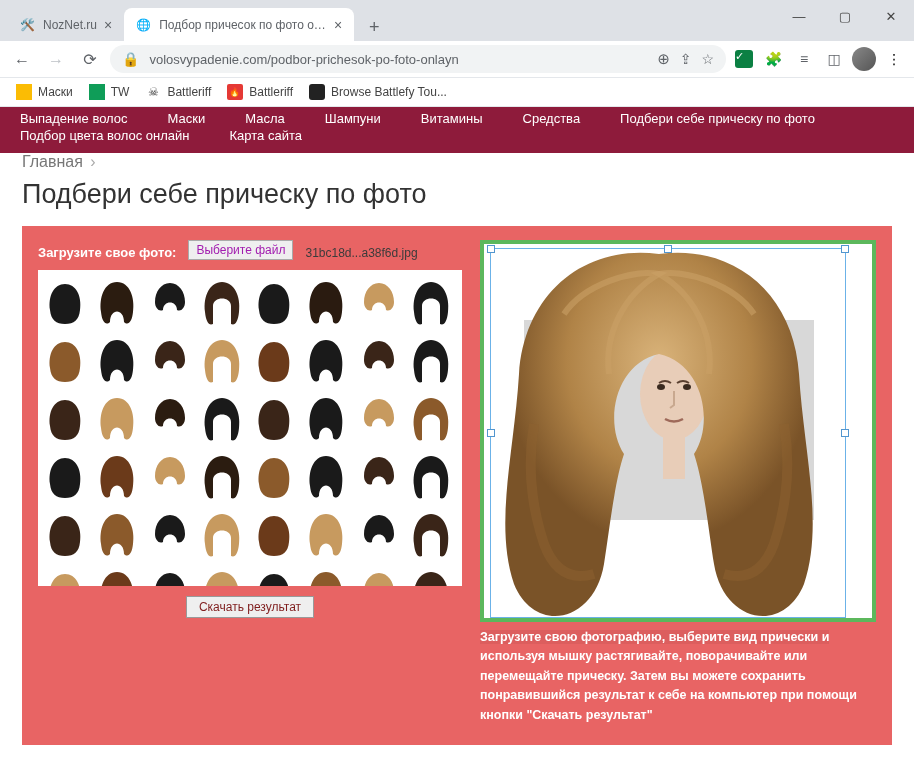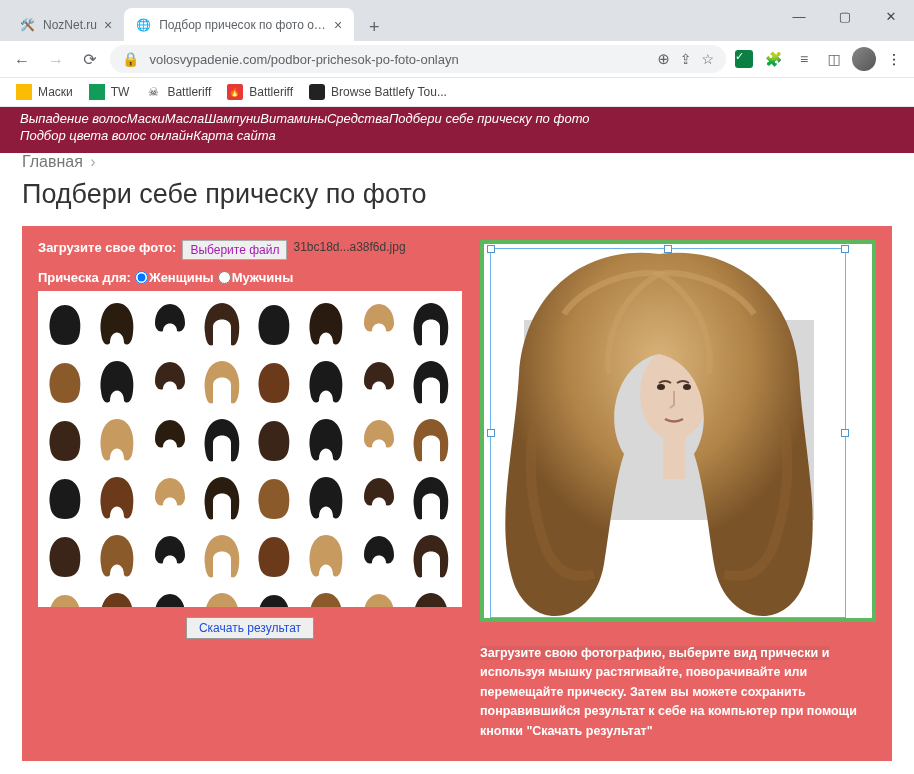--- a/index.html
+++ b/index.html
@@ -31,48 +31,48 @@
 .bookmarks { height: 29px; display: flex; align-items: center; gap: 4px; padding: 0 10px; border-bottom: 1px solid #e4e7eb; font-size: 12px; color: #444; }
 .bk-item { display: flex; align-items: center; gap: 6px; padding: 3px 6px; border-radius: 4px; cursor: pointer; }
 .bk-icon { width: 16px; height: 16px; display: flex; align-items: center; justify-content: center; }
 .bk-orange { background: #fbbc04; }
 .bk-green { background: #0f9d58; }
 .bk-red { background: #e53935; color:#fff; font-size:9px; border-radius:2px;}
 
 
 .page { background: #fff; height: calc(774px - 41px - 37px - 29px); overflow: hidden; }
 .site-nav { background: #8e1b3b; color: #fff; font-size: 13px; padding: 4px 20px 8px; }
-.site-nav-row { display: flex; margin-bottom: 2px; font-style: italic; }
+.site-nav-row { display: flex; gap: 40px; margin-bottom: 2px; }
 .site-nav span { white-space: nowrap; }
 
 .breadcrumb { padding: 0 22px 4px; font-size: 16px; color: #777; }
 .breadcrumb .chev { color: #aaa; margin: 0 3px; }
 .page-title { padding: 4px 22px 16px; font-size: 27px; color: #333; font-weight: 400; }
 
 .app-box { background: #e86464; margin: 0 22px; padding: 14px 16px 20px; color: #fff; }
 .app-top { display: flex; gap: 18px; }
 .left-panel { flex: 0 0 424px; }
-.upload-row { font-size: 13px; font-weight: 700; display: flex; align-items: flex-start; gap: 6px; margin-bottom: 10px; flex-wrap: wrap; }
+.upload-row { font-size: 13px; font-weight: 700; display: flex; align-items: flex-end; gap: 12px; margin-bottom: 10px; flex-wrap: wrap; }
 .file-btn { background: #efefef; color: #a21caf; font-weight: 400; border: 1px solid #aaa; padding: 2px 7px; font-size: 12px; }
 .file-name { color: #3b3b3b; font-weight: 400; font-size: 12px; }
 .gender-row { font-size: 13px; font-weight: 700; margin-bottom: 6px; display: flex; align-items: center; gap: 2px; }
 .gender-row label { font-weight: 700; display: flex; align-items: center; gap: 1px; margin-left: 2px; }
 .hairstyles { background: #fff; height: 316px; overflow-y: scroll; padding: 6px 4px; display: grid; grid-template-columns: repeat(8, 1fr); gap: 6px 2px; }
 .hair { width: 46px; height: 52px; background: #fff; display: flex; align-items: center; justify-content: center; cursor: pointer; }
 .hair svg { width: 42px; height: 48px; }
-.download-btn { display: block; margin: 10px auto 0; background: #efefef; color: #1d4ed8; border: 1px solid #999; padding: 3px 12px; font-size: 12px; cursor: pointer; }
+.download-btn { display: block; margin: 10px auto 0; background: #efefef; color: #7f1d1d; border: 1px solid #999; padding: 3px 12px; font-size: 12px; cursor: pointer; }
 
 .right-panel { flex: 1; }
 .preview-box { background: #fff; border: 4px solid #5cb85c; height: 382px; position: relative; overflow: hidden; }
 .preview-photo { position: absolute; left: 40px; top: 76px; width: 290px; height: 200px; background: #d8d8d8; }
 .face { position: absolute; left: 145px; top: 95px; width: 90px; height: 140px; }
 .big-hair { position: absolute; left: -20px; top: -20px; width: 390px; height: 420px; }
 .sel-box { position: absolute; border: 1px solid #6bb2e8; }
 .sel-handle { position: absolute; width: 8px; height: 8px; background: #fff; border: 1px solid #5296cf; }
-.help-text { font-size: 12.5px; color: #fff; font-weight: 700; line-height: 1.55; margin-top: 22px; }
+.help-text { font-size: 12.5px; color: #fff; font-weight: 700; line-height: 1.55; margin-top: 6px; }
 .help-text .hl { background: rgba(0,0,0,0.05); }
 
 
 .hairstyles::-webkit-scrollbar { width: 16px; }
 .hairstyles::-webkit-scrollbar-track { background: #f1f1f1; }
 .hairstyles::-webkit-scrollbar-thumb { background: #c2c2c2; border: 3px solid #f1f1f1; border-radius: 8px; }
 </style>
 </head>
 <body>
 
@@ -163,31 +163,20 @@
 
   <h1 class="page-title">Подбери себе прическу по фото</h1>
 
   <div class="app-box">
     <div class="app-top">
       <div class="left-panel">
         <div class="upload-row">
           <span>Загрузите свое фото:</span>
           <button class="file-btn">Выберите файл</button>
           <span class="file-name">31bc18d...a38f6d.jpg</span>
-        </div>
-        <div class="gender-row">
-          <span>Прическа для:</span>
-          <label>
-              <input type="radio" checked="" style="">
-              <span>Женщины</span>
-            </label>
-          <label>
-              <input type="radio" style="">
-              <span>Мужчины</span>
-            </label>
         </div>
         <div class="hairstyles" id="hairgrid">
             <div class="hair">
               <svg viewBox="0 0 42 48">
                 <path d="M21 6 C10 6 4 18 6 32 C7 42 12 46 21 46 C30 46 35 42 36 32 C38 18 32 6 21 6 Z" fill="#1a1a1a"></path>
               </svg>
             </div>
             <div class="hair">
               <svg viewBox="0 0 42 48">
                 <path d="M21 4 C8 4 3 20 5 34 C6 44 10 48 14 44 C14 30 28 30 28 44 C32 48 36 44 37 34 C39 20 34 4 21 4 Z" fill="#2b1c10"></path>

